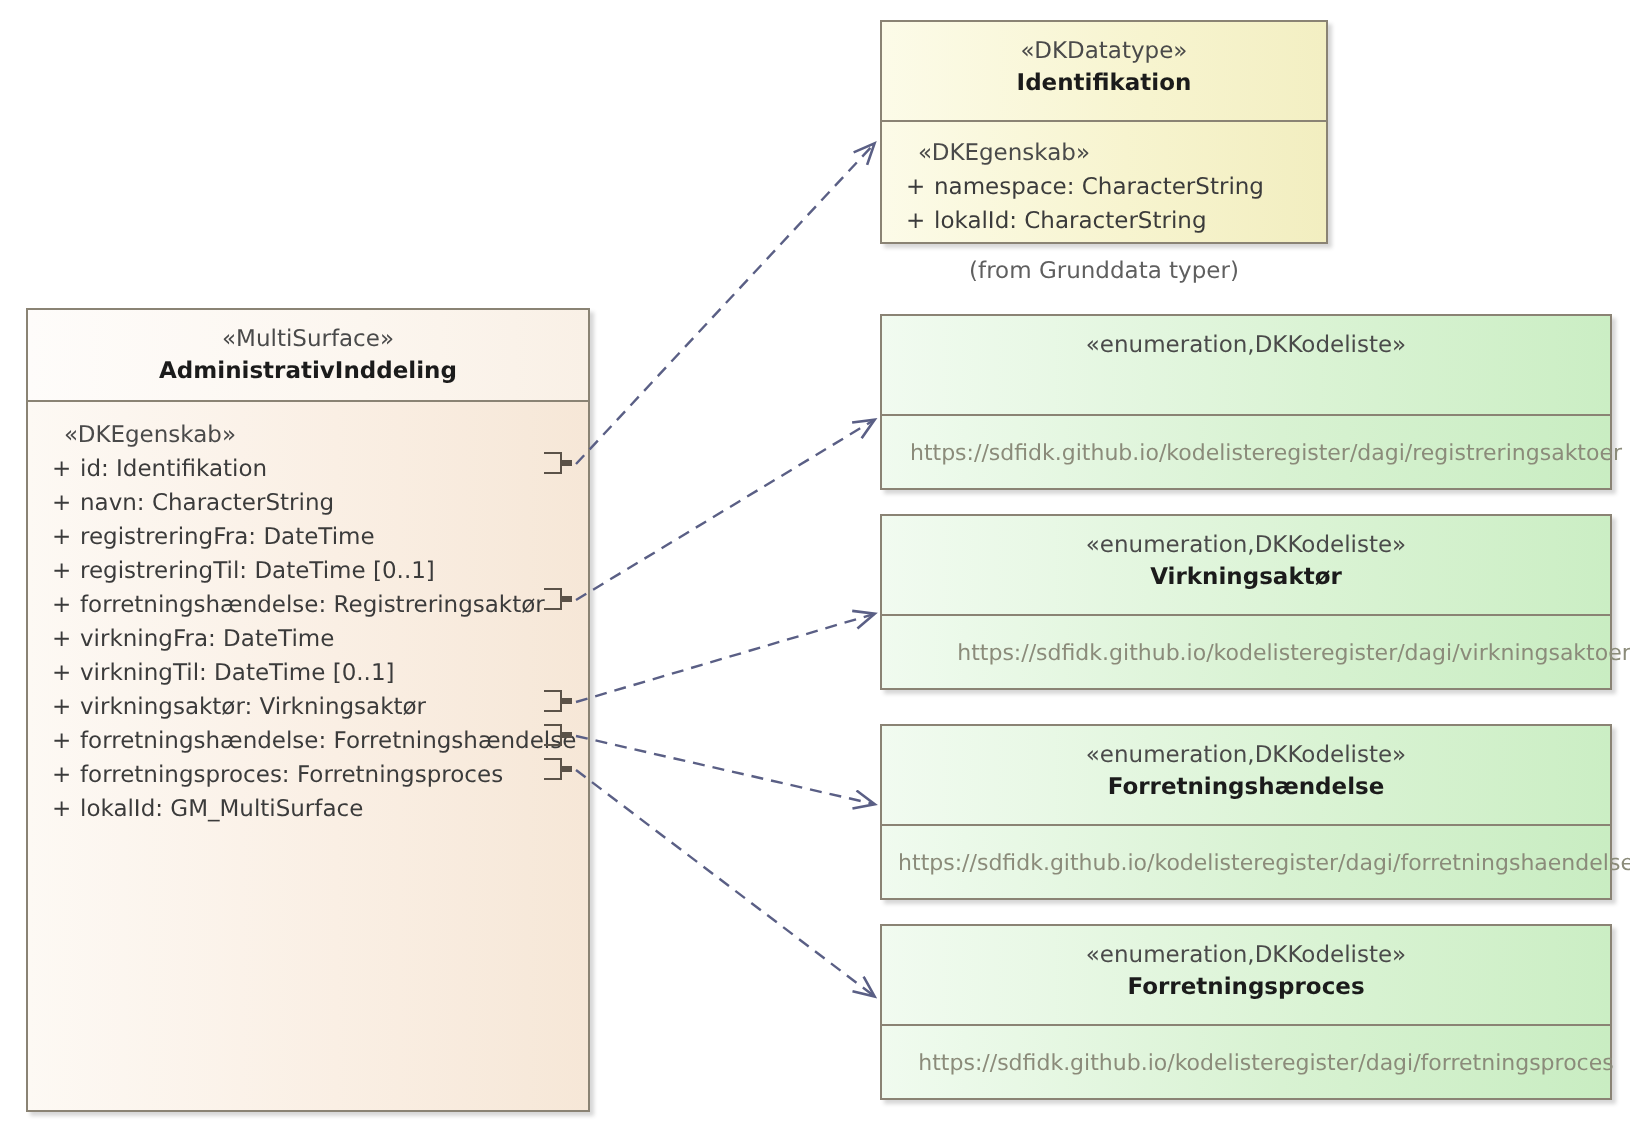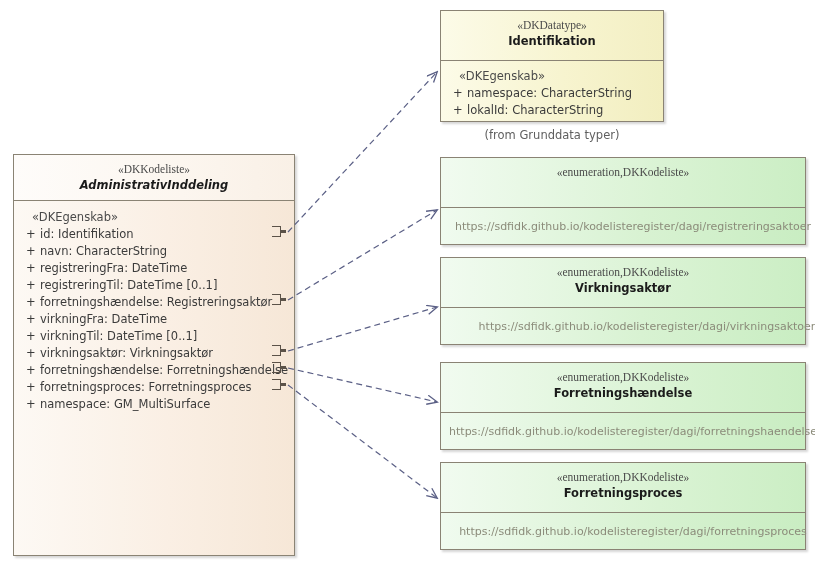--- a/index.html
+++ b/index.html
@@ -45,31 +45,29 @@
   }
   .uml-body {
     box-sizing: border-box;
     padding: 8px 4px 4px 4px;
   }
   .stereotype {
     font-size: 11.5px;
     color: #4a4a4a;
     line-height: 15px;
     white-space: nowrap;
-    font-family: Liberation Serif, serif;
   }
   .classname {
     font-size: 11.5px;
     font-weight: bold;
     color: #1b1b1b;
     line-height: 16px;
     white-space: nowrap;
   }
   .classname.abstract {
-    font-style: italic;
   }
 
   
   .box-datatype {
     background: linear-gradient(to right, #fcfbe8 0%, #f7f4cf 55%, #f2eec0 100%);
   }
   .box-datatype .uml-header {
     background: linear-gradient(to right, #fcfbe8 0%, #f7f4cf 60%, #f3efc3 100%);
   }
 
@@ -181,21 +179,21 @@
 
     <path d="M 288,351 L 437,307" fill="none" stroke="#5a5f85" stroke-width="1.2" stroke-dasharray="6,4" marker-end="url(#openarrow)"></path>
 
     <path d="M 288,368 L 437,402" fill="none" stroke="#5a5f85" stroke-width="1.2" stroke-dasharray="6,4" marker-end="url(#openarrow)"></path>
 
     <path d="M 288,385 L 437,498" fill="none" stroke="#5a5f85" stroke-width="1.2" stroke-dasharray="6,4" marker-end="url(#openarrow)"></path>
   </svg>
 
   <div class="uml-box box-objecttype" style="left:13px; top:154px; width:282px; height:402px;">
     <div class="uml-header" style="height:46px;">
-      <div class="stereotype">«DKKodeliste»</div>
+      <div class="stereotype">«MultiSurface»</div>
       <div class="classname abstract">AdministrativInddeling</div>
     </div>
     <div class="uml-body">
       <div class="attr-group">«DKEgenskab»</div>
 
       <div class="attr-row">
         <span class="attr-vis">+</span>
         <span class="attr-text">id: Identifikation</span>
       </div>
       <div class="attr-row">
@@ -229,21 +227,21 @@
       <div class="attr-row">
         <span class="attr-vis">+</span>
         <span class="attr-text">forretningshændelse: Forretningshændelse</span>
       </div>
       <div class="attr-row">
         <span class="attr-vis">+</span>
         <span class="attr-text">forretningsproces: Forretningsproces</span>
       </div>
       <div class="attr-row">
         <span class="attr-vis">+</span>
-        <span class="attr-text">namespace: GM_MultiSurface</span>
+        <span class="attr-text">lokalId: GM_MultiSurface</span>
       </div>
     </div>
   </div>
 
   <div class="port" style="left:272px; top:226px;">
     <div class="socket"></div>
     <div class="stub"></div>
   </div>
   <div class="port" style="left:272px; top:294px;">
     <div class="socket"></div>

